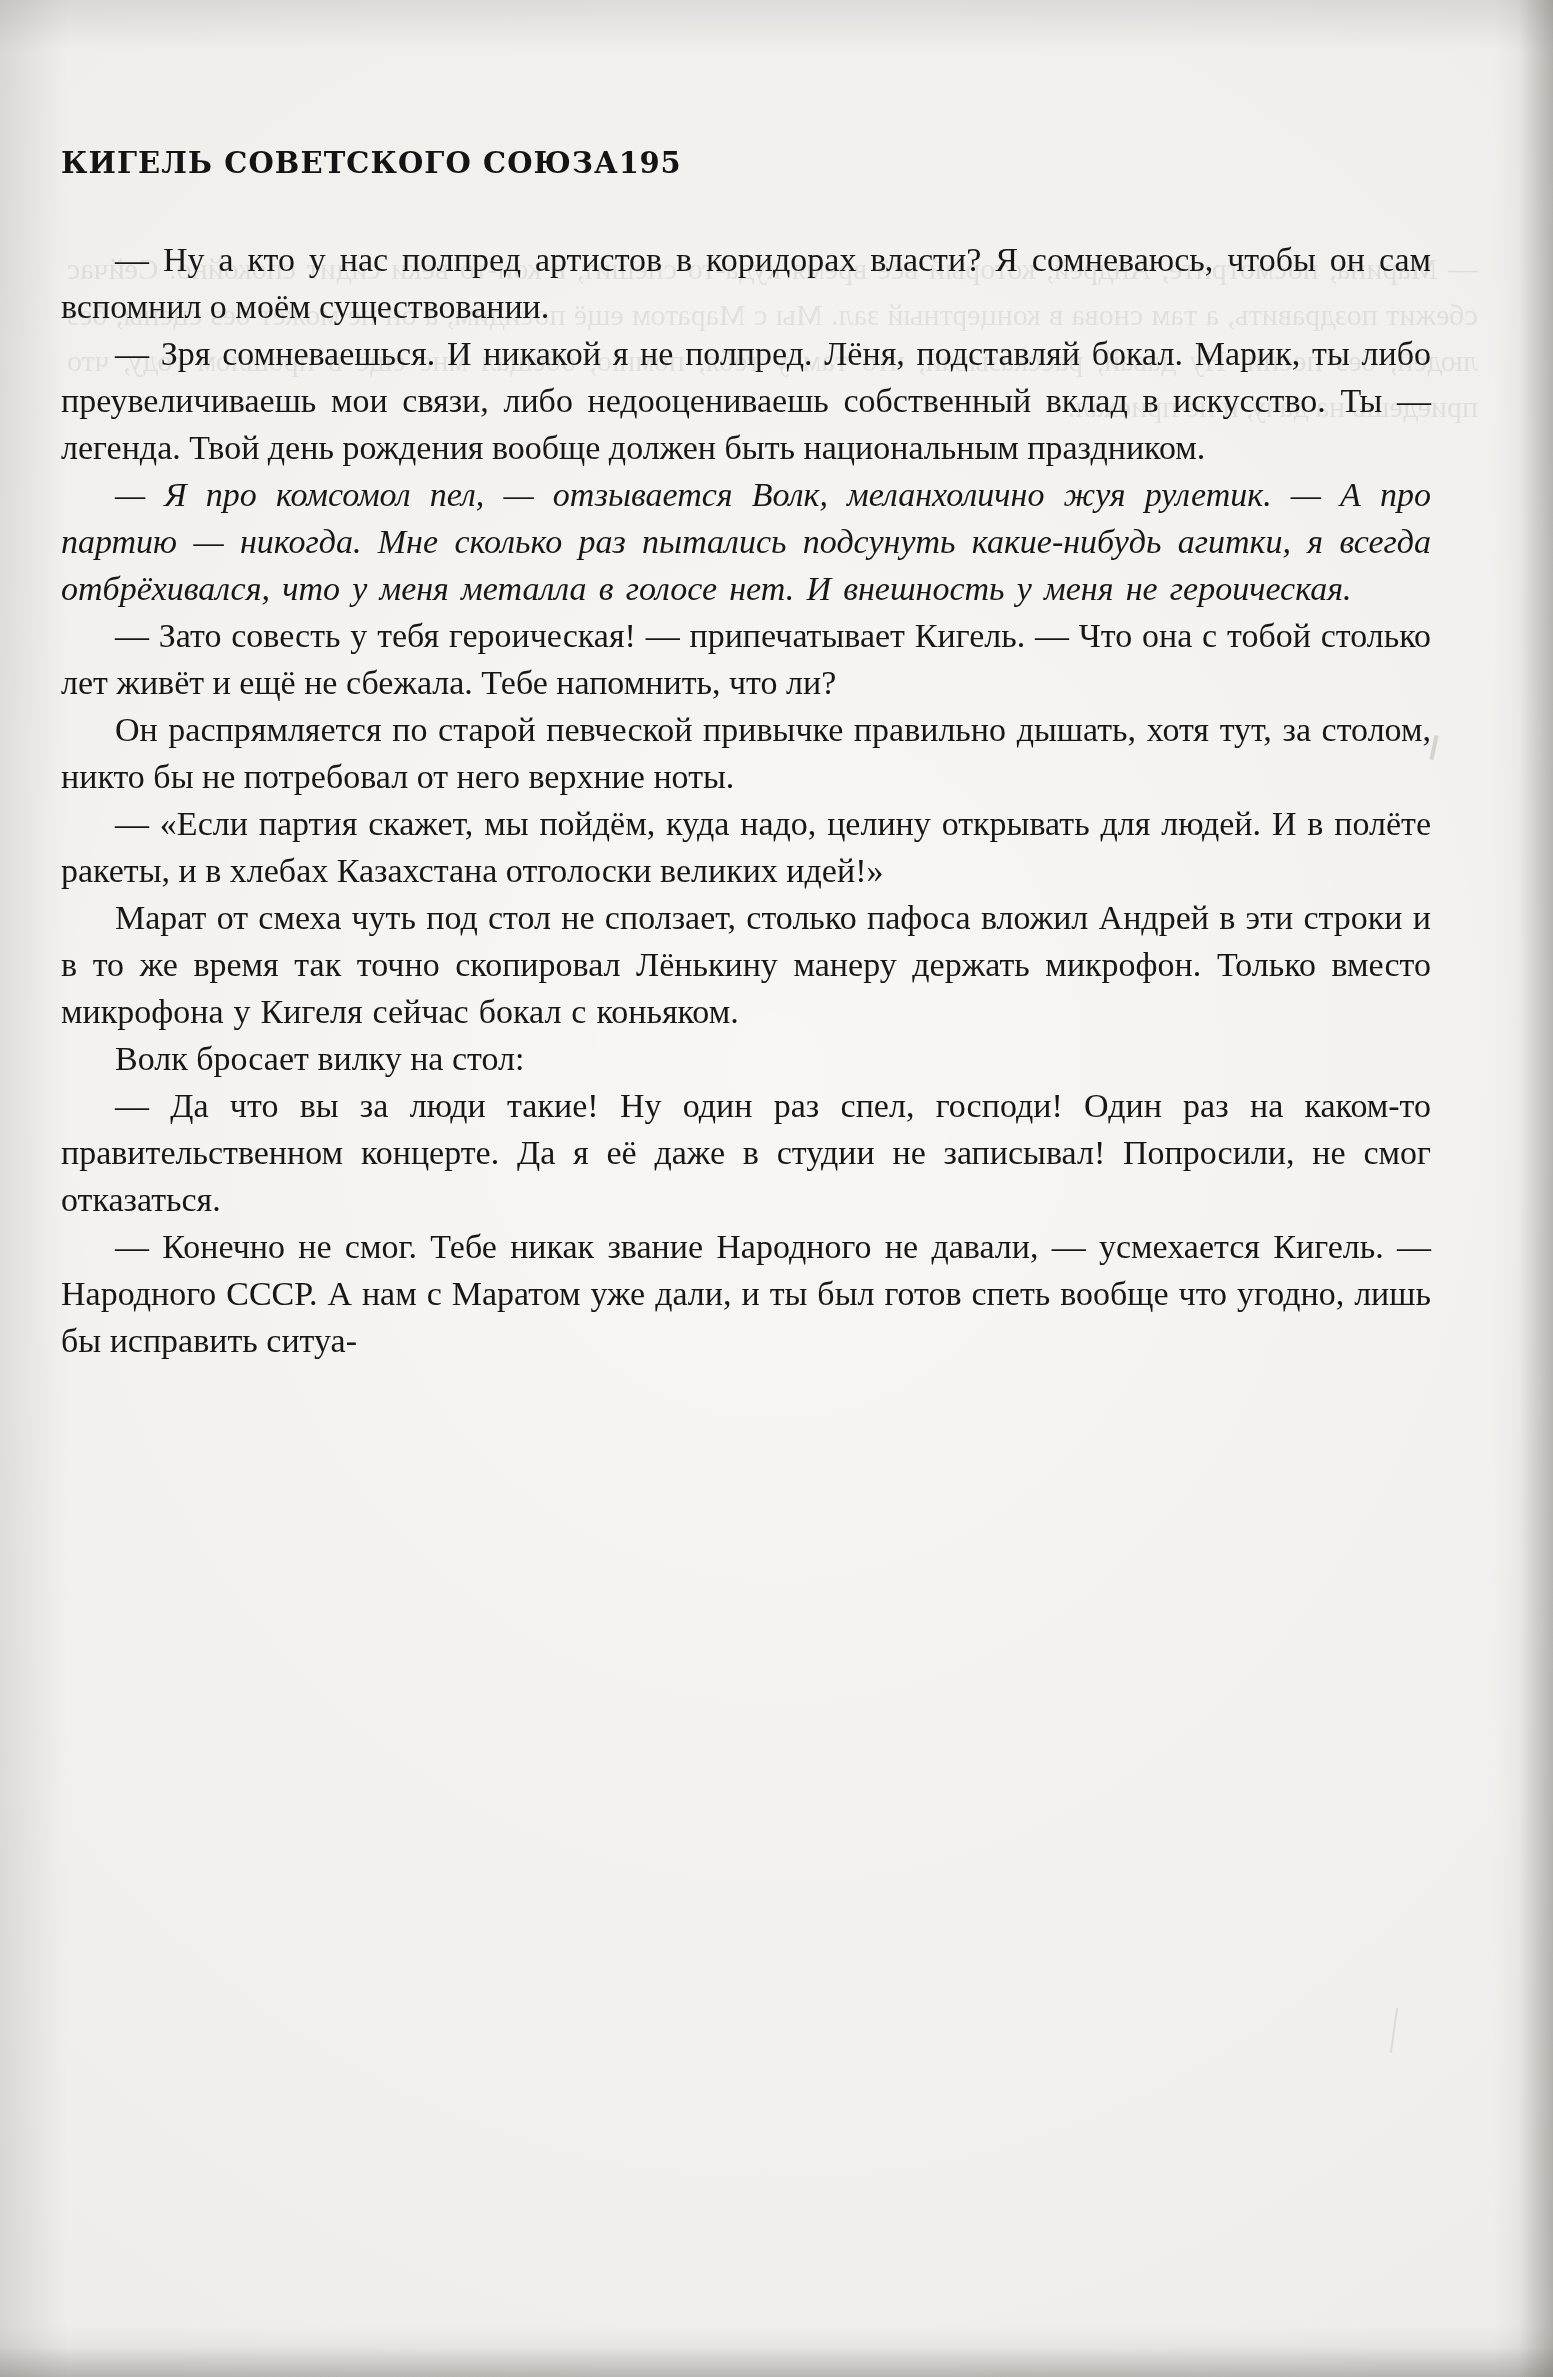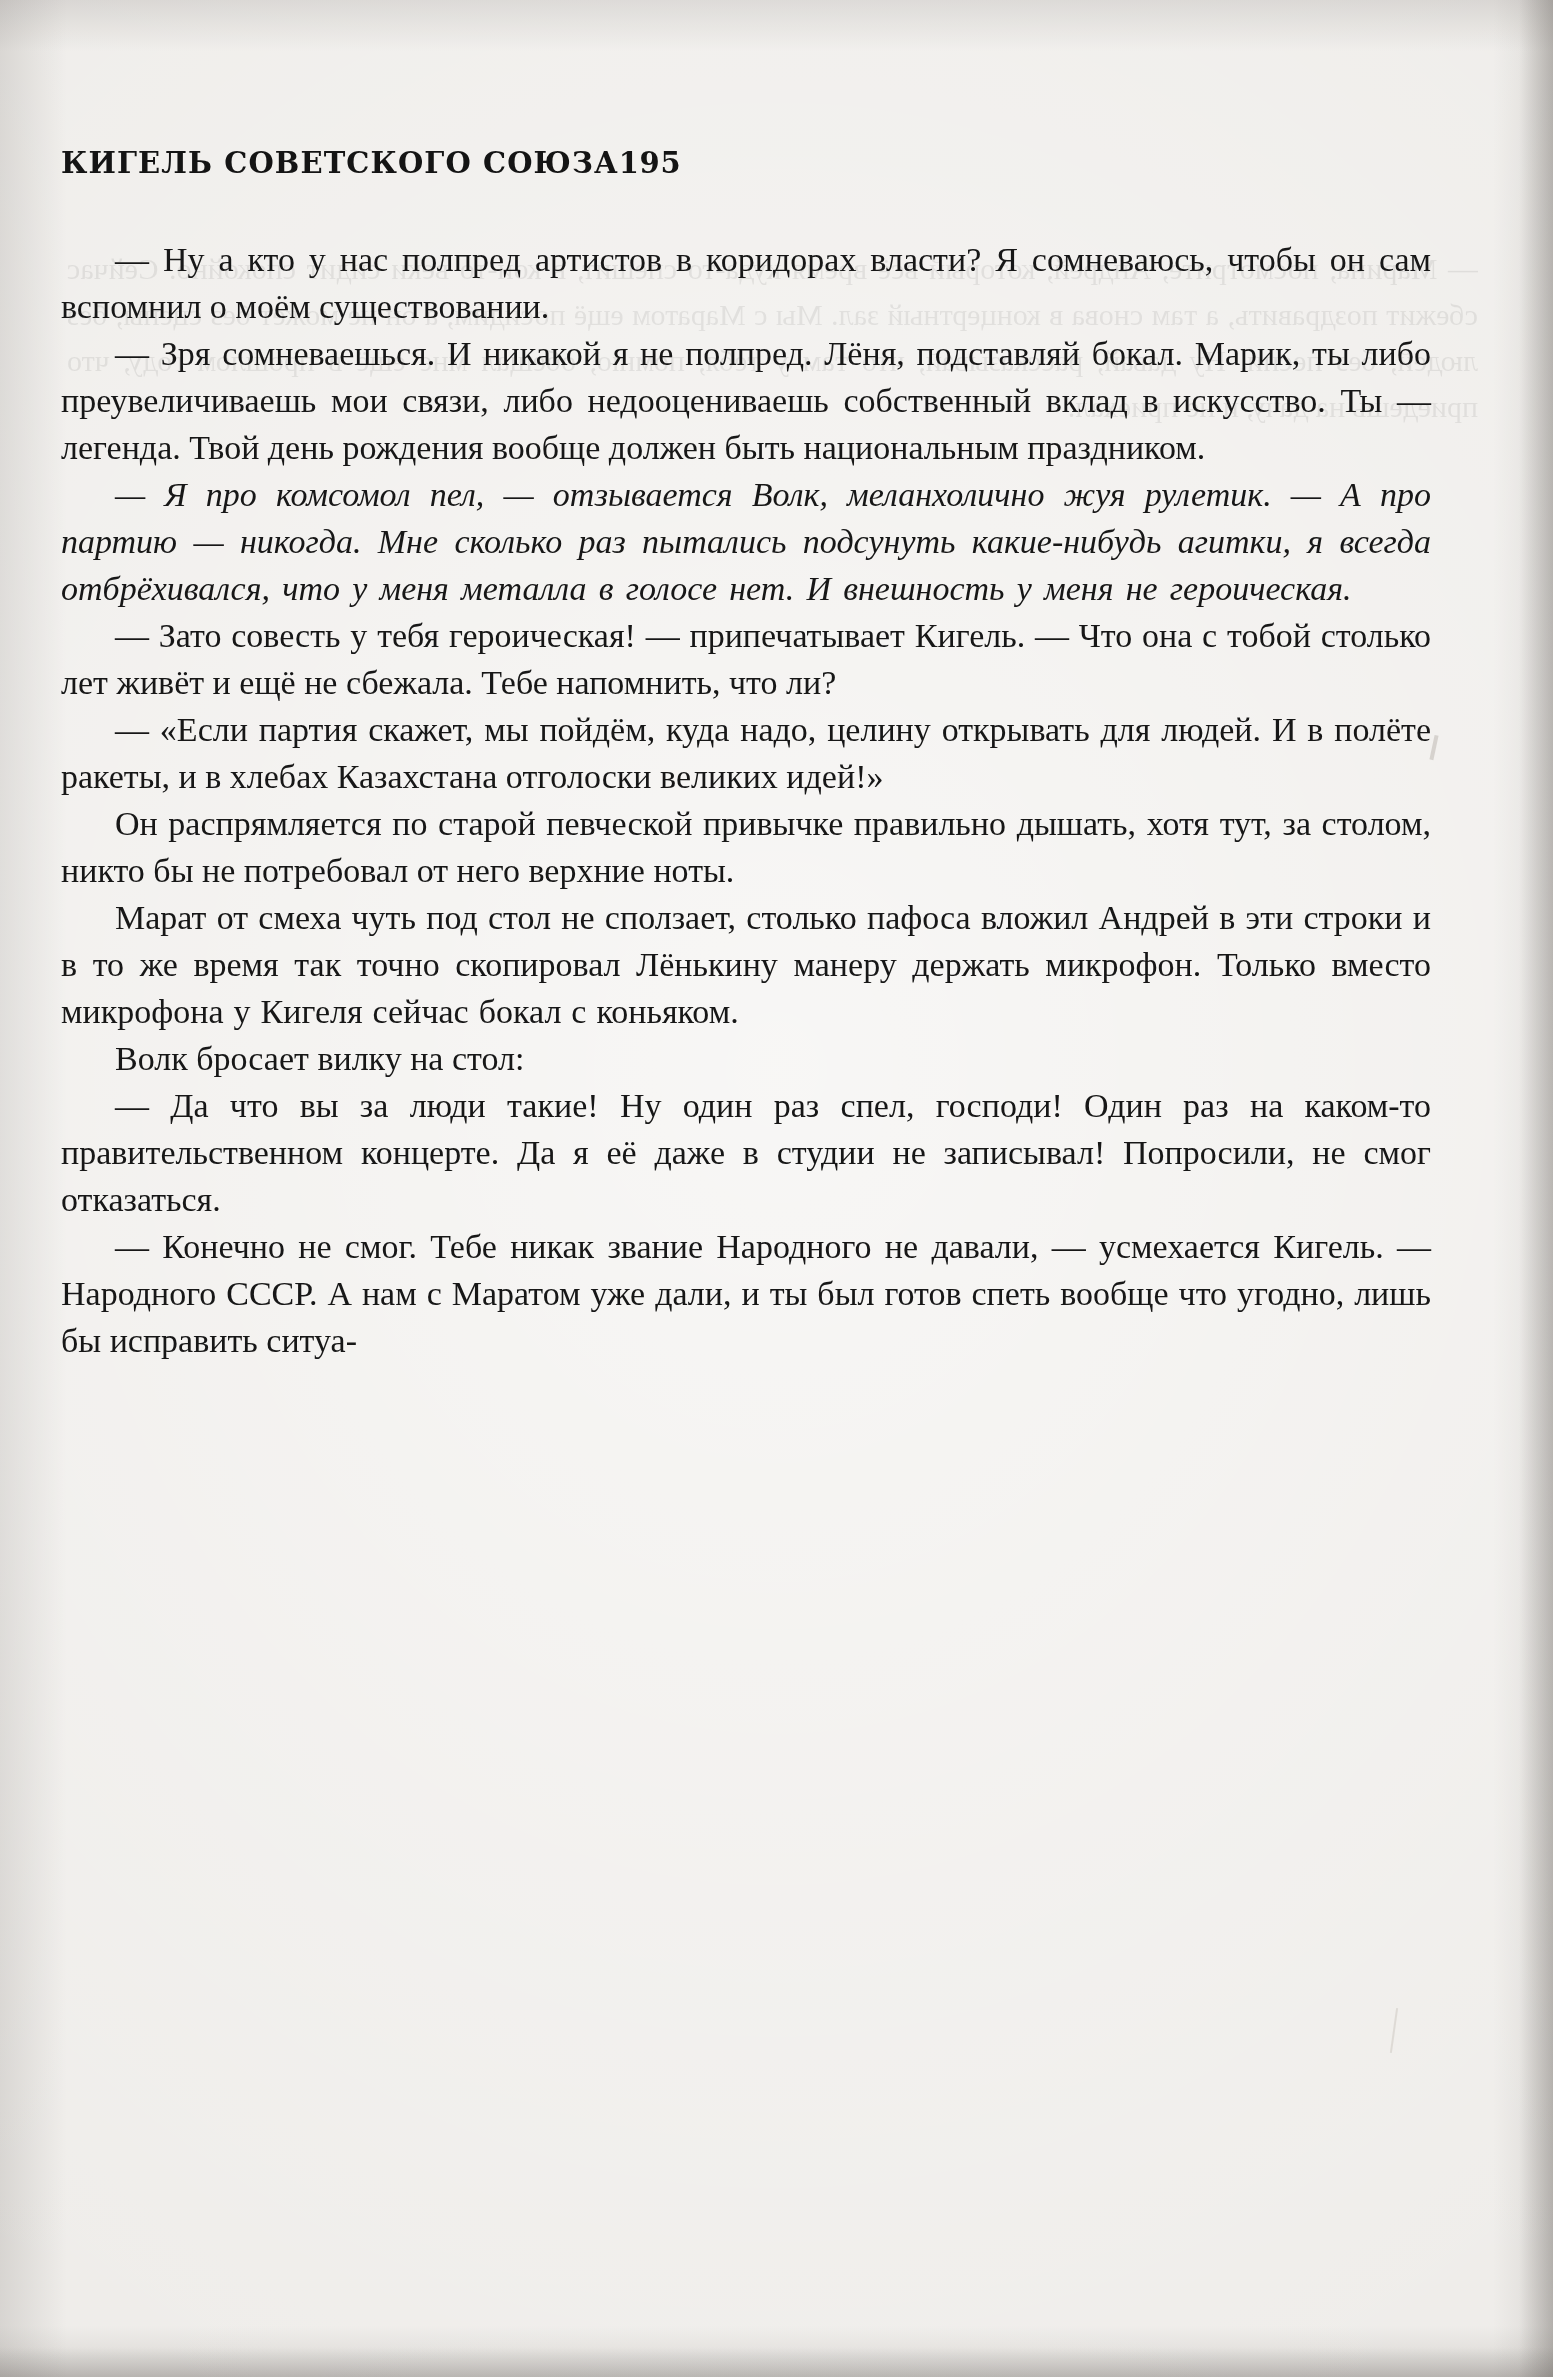--- a/index.html
+++ b/index.html
@@ -134,22 +134,22 @@
     <div class="header">
       <div class="running-title">Кигель Советского Союза</div>
       <div class="folio">195</div>
     </div>
 
     <div class="body-text">
       <p>— Ну а кто у нас полпред артистов в коридорах власти? Я сомневаюсь, чтобы он сам вспомнил о моём существовании.</p>
       <p>— Зря сомневаешься. И никакой я не полпред. Лёня, подставляй бокал. Марик, ты либо преувеличиваешь мои связи, либо недооцениваешь собственный вклад в искусство. Ты — легенда. Твой день рождения вообще должен быть национальным праздником.</p>
       <p class="spread-1">— Я про комсомол пел, — отзывается Волк, меланхолично жуя рулетик. — А про партию — никогда. Мне сколько раз пытались подсунуть какие-нибудь агитки, я всегда отбрёхивался, что у меня металла в голосе нет. И внешность у меня не героическая.</p>
       <p>— Зато совесть у тебя героическая! — припечатывает Кигель. — Что она с тобой столько лет живёт и ещё не сбежала. Тебе напомнить, что ли?</p>
+      <p>Он распрямляется по старой певческой привычке правильно дышать, хотя тут, за столом, никто бы не потребовал от него верхние ноты.</p>
       <p>— «Если партия скажет, мы пойдём, куда надо, целину открывать для людей. И в полёте ракеты, и в хлебах Казахстана отголоски великих идей!»</p>
-      <p>Он распрямляется по старой певческой привычке правильно дышать, хотя тут, за столом, никто бы не потребовал от него верхние ноты.</p>
       <p class="spread-3">Марат от смеха чуть под стол не сползает, столько пафоса вложил Андрей в эти строки и в то же время так точно скопировал Лёнькину манеру держать микрофон. Только вместо микрофона у Кигеля сейчас бокал с коньяком.</p>
       <p>Волк бросает вилку на стол:</p>
       <p>— Да что вы за люди такие! Ну один раз спел, господи! Один раз на каком-то правительственном концерте. Да я её даже в студии не записывал! Попросили, не смог отказаться.</p>
       <p>— Конечно не смог. Тебе никак звание Народного не давали, — усмехается Кигель. — Народного СССР. А нам с Маратом уже дали, и ты был готов спеть вообще что угодно, лишь бы исправить ситуа-</p>
     </div>
 
   </div>
 
   <div class="speck" style="left:1432px; top:735px; width:3.7px; height:25px; transform:rotate(12deg); opacity:0.5;"></div>
   <div class="speck" style="left:1393px; top:2008px; width:2.2px; height:45px; transform:rotate(8deg); opacity:0.35;"></div>

